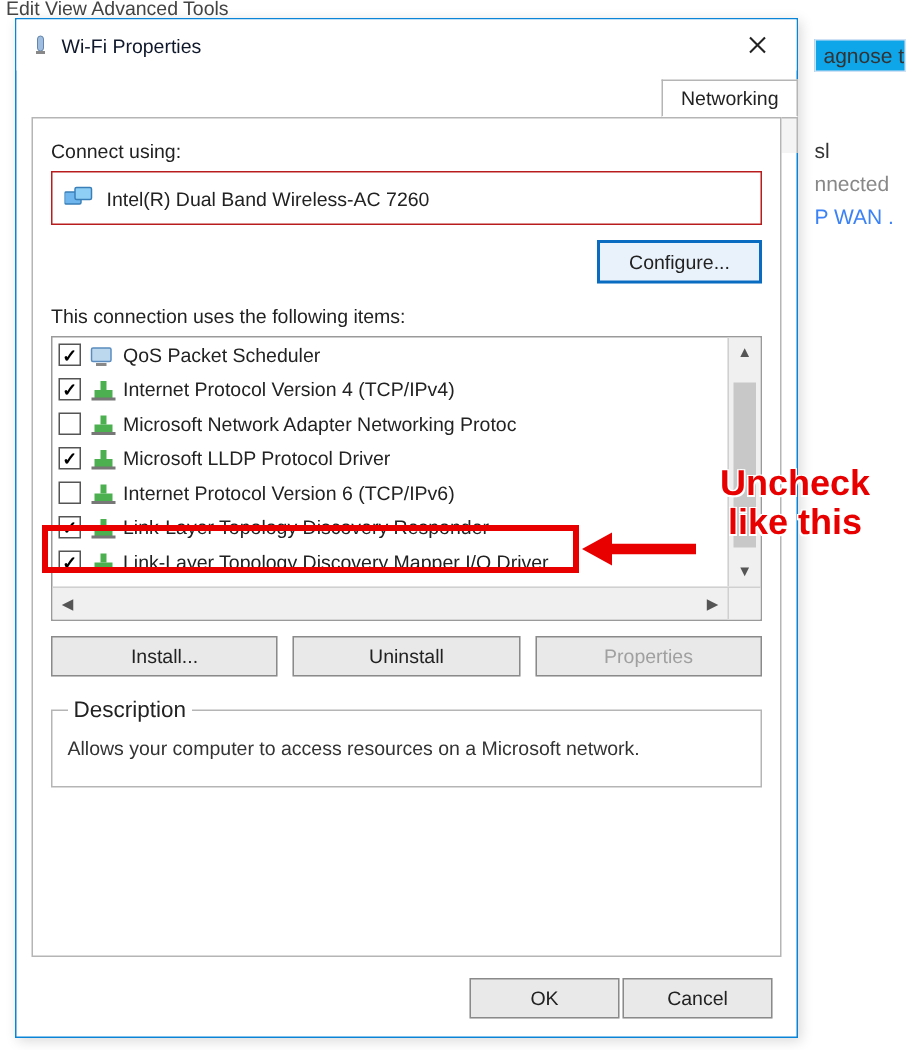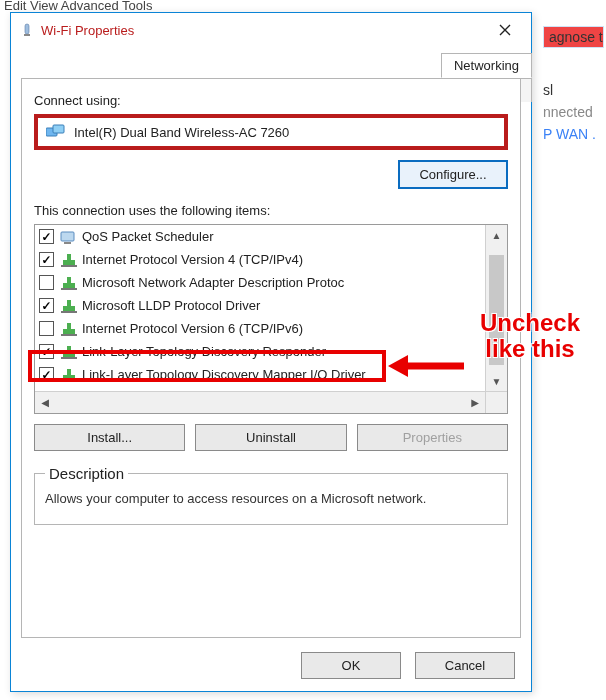--- a/index.html
+++ b/index.html
@@ -44,21 +44,21 @@
     height: 34px;
     display: flex;
     align-items: center;
     padding: 0 6px 0 8px;
     background: #fff;
   }
   .title-icon {
     width: 16px; height: 16px;
     margin-right: 6px;
   }
-  .title-text { font-size: 13px; color: #b91c1c; flex: 1; }
+  .title-text { font-size: 13px; color: #0f172a; flex: 1; }
   .close-btn {
     width: 40px; height: 28px;
     display: flex; align-items: center; justify-content: center;
     color: #222;
   }
   .close-btn svg { width: 12px; height: 12px; }
   .tabstrip {
     display: flex;
     align-items: flex-end;
     margin: 6px 0 0 10px;
@@ -84,21 +84,21 @@
     margin: 0 10px 10px 10px;
     border: 1px solid #b5b5b5;
     padding: 14px 12px 12px 12px;
     position: relative;
     top: -1px;
     background: #fff;
     height: 560px;
   }
   .label { margin-bottom: 6px; color: #222; }
   .adapter-box {
-    border: 4px solid #b91c1c;
+    border: 1px solid #b91c1c;
     background: #fff;
     padding: 6px 8px;
     display: flex;
     align-items: center;
     height: 36px;
   }
   .adapter-icon { width: 20px; height: 16px; margin-right: 8px; }
   .btnrow-right { text-align: right; margin: 10px 0 14px 0; }
   .win-btn {
     border: 1px solid #8a8a8a;
@@ -201,21 +201,21 @@
     border: 1px solid #b5b5b5;
     padding: 8px 10px 16px 10px;
     margin: 0;
   }
   fieldset.desc legend { font-size: 15px; padding: 0 4px; }
   .desc-text { color: #333; line-height: 1.35; }
   .footer {
     position: absolute;
     bottom: 12px; right: 16px;
     display: flex;
-    gap: 14px;
+    gap: 2px;
   }
   .footer .win-btn { min-width: 100px; }
   .annotation-box {
     position: absolute;
     border: 4px solid #e80000;
     pointer-events: none;
   }
   .annotation-text {
     position: absolute;
     color: #e80000;
@@ -228,22 +228,22 @@
   .annotation-arrow {
     position: absolute;
     pointer-events: none;
   }
 </style>
 </head>
 <body>
 
 <div class="bg-menu">Edit   View   Advanced   Tools</div>
 <div class="bg-right">
-  <div style="margin-top:6px;background:#ef4444;padding:2px 5px;border:1px solid #cfe2f5">agnose t</div>
-  <div style="margin-top:34px">sl</div>
+  <div style="margin-top:6px;background:#0ea5e9;padding:2px 5px;border:1px solid #cfe2f5">agnose t</div>
+  <div style="margin-top:44px">sl</div>
   <div style="color:#888">nnected</div>
   <div style="color:#3b82f6">P WAN .</div>
 </div>
 
 <div class="dialog">
   <div class="titlebar">
     <span class="title-icon">
       <svg viewBox="0 0 16 16">
           <rect x="6" y="2" width="4" height="10" rx="2" fill="#9fbedf" stroke="#5a7aa5" stroke-width="0.6"></rect>
           <rect x="5" y="12" width="6" height="2" fill="#888"></rect>
@@ -297,21 +297,21 @@
               </svg></span>
             <span>Internet Protocol Version 4 (TCP/IPv4)</span>
           </div>
           <div class="list-row">
             <span class="chk"></span>
             <span class="net-icon"><svg viewBox="0 0 18 16">
                 <rect x="3" y="8" width="12" height="6" fill="#4caf50"></rect>
                 <rect x="7" y="2" width="4" height="6" fill="#4caf50"></rect>
                 <rect x="1" y="13" width="16" height="2" fill="#777"></rect>
               </svg></span>
-            <span>Microsoft Network Adapter Description Protoc</span>
+            <span>Microsoft Network Adapter Networking Protoc</span>
           </div>
           <div class="list-row">
             <span class="chk checked"></span>
             <span class="net-icon"><svg viewBox="0 0 18 16">
                 <rect x="3" y="8" width="12" height="6" fill="#4caf50"></rect>
                 <rect x="7" y="2" width="4" height="6" fill="#4caf50"></rect>
                 <rect x="1" y="13" width="16" height="2" fill="#777"></rect>
               </svg></span>
             <span>Microsoft LLDP Protocol Driver</span>
           </div>

